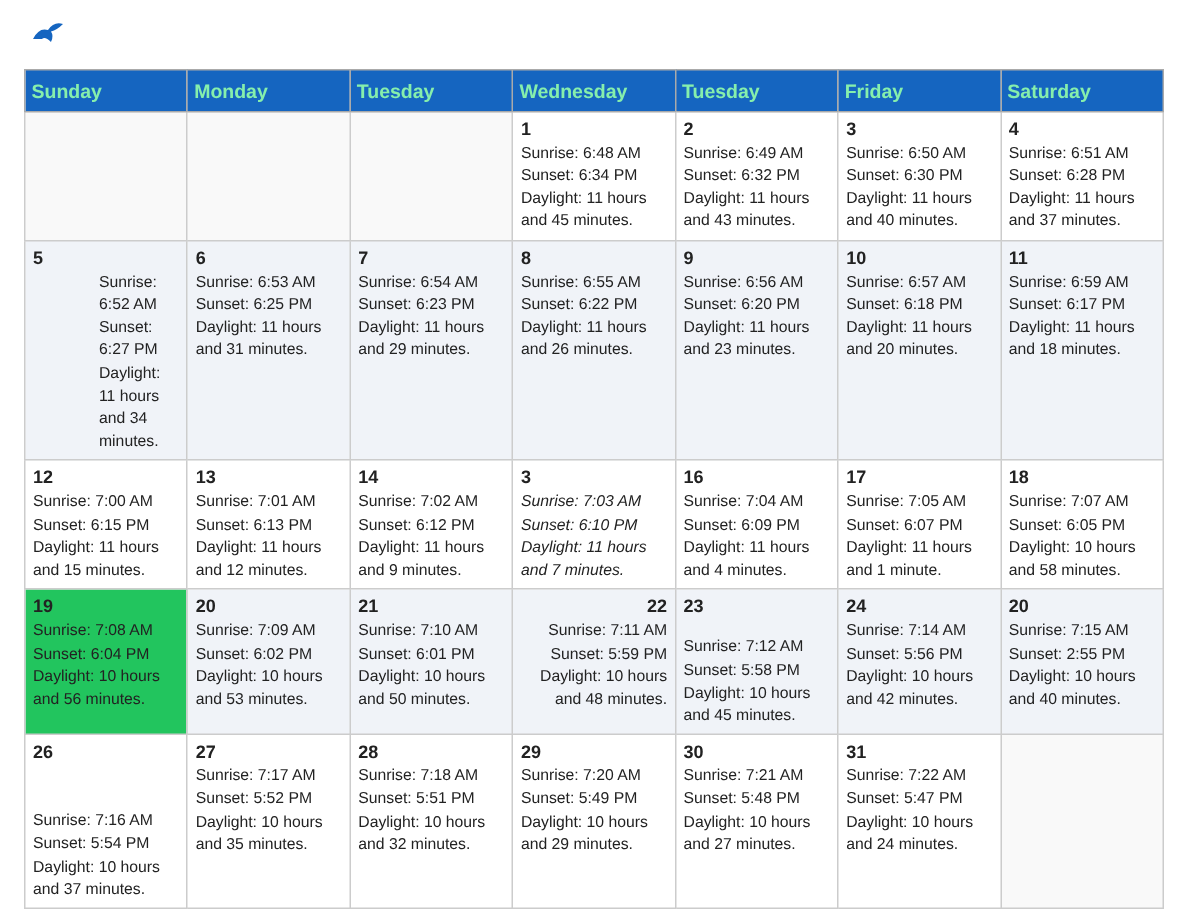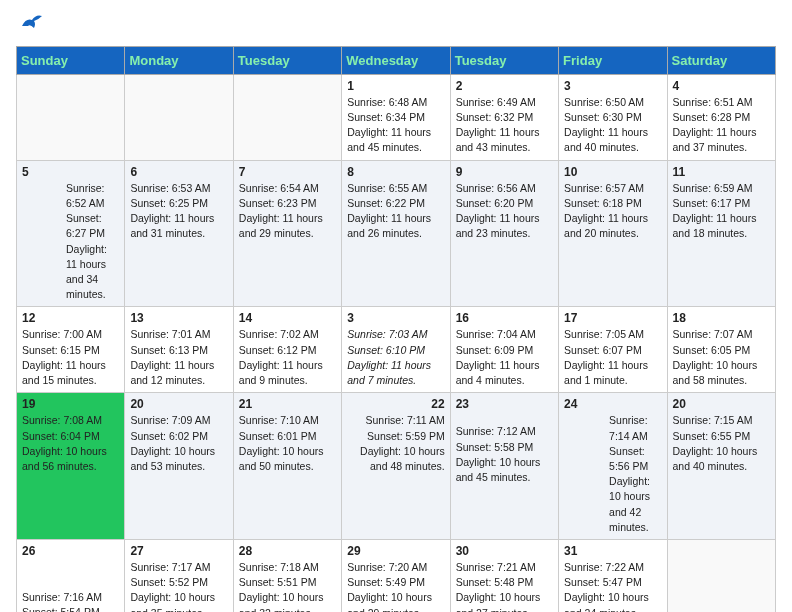--- a/index.html
+++ b/index.html
@@ -263,28 +263,28 @@
 Daylight: 10 hours and 48 minutes.</div>
         </td>
         <td style="background: rgb(240, 243, 248);">
           <span class="day-num">23</span>
           <div class="day-info" style="white-space: pre-line; margin-top: 13px;">Sunrise: 7:12 AM
 Sunset: 5:58 PM
 Daylight: 10 hours and 45 minutes.</div>
         </td>
         <td style="background: rgb(240, 243, 248);">
           <span class="day-num">24</span>
-          <div class="day-info" style="white-space: pre-line; margin-left: 45px;">Sunrise: 7:14 AM
+          <div class="day-info" style="white-space: pre-line;">Sunrise: 7:14 AM
 Sunset: 5:56 PM
 Daylight: 10 hours and 42 minutes.</div>
         </td>
         <td style="background: rgb(240, 243, 248);">
           <span class="day-num">20</span>
           <div class="day-info" style="white-space: pre-line;">Sunrise: 7:15 AM
-Sunset: 6:55 PM
+Sunset: 2:55 PM
 Daylight: 10 hours and 40 minutes.</div>
         </td>
       </tr>
       <tr>
         <td>
           <span class="day-num">26</span>
           <div class="day-info" style="white-space: pre-line; margin-top: 32px;">Sunrise: 7:16 AM
 Sunset: 5:54 PM
 Daylight: 10 hours and 37 minutes.</div>
         </td>

